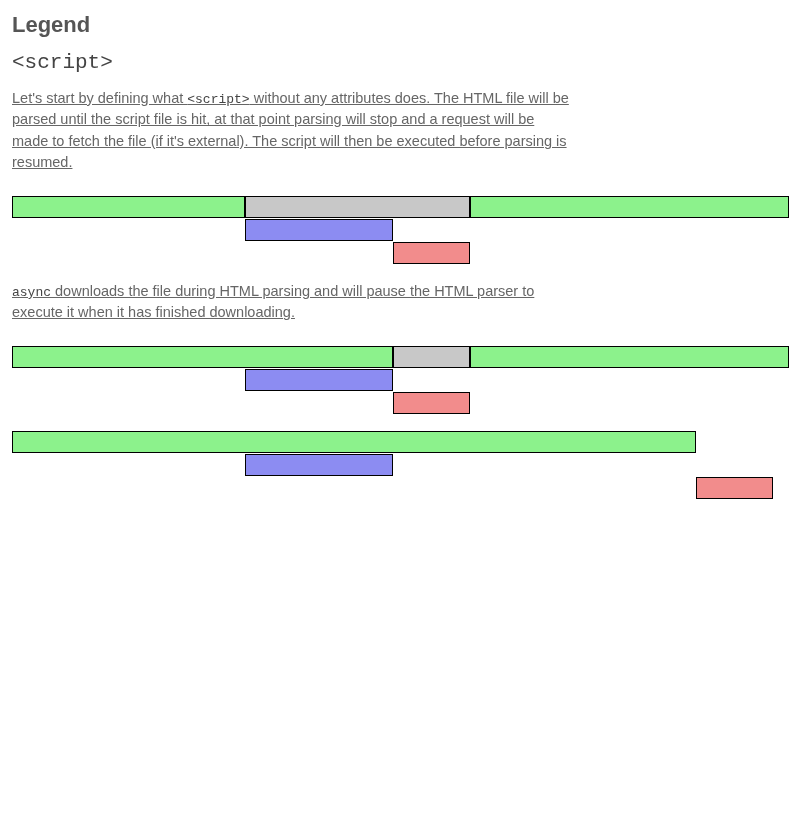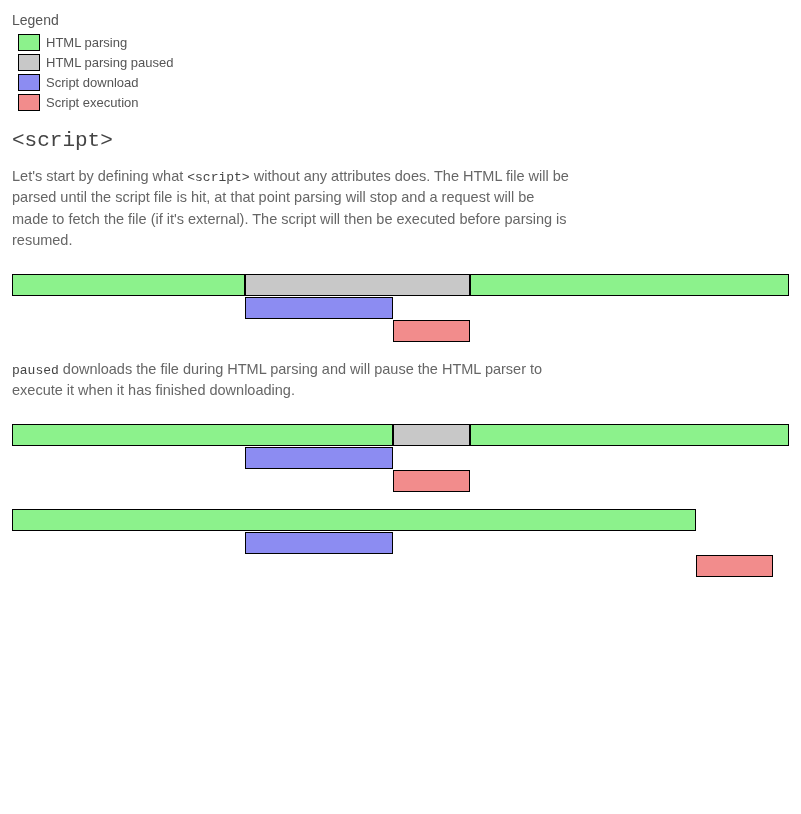--- a/index.html
+++ b/index.html
@@ -4,24 +4,24 @@
   <style>
     * { margin: 0; padding: 0; box-sizing: border-box; }
     body {
       font-family: -apple-system, BlinkMacSystemFont, "Segoe UI", Helvetica, Arial, sans-serif;
       color: #555;
       padding: 12px;
       width: 801px;
       background: #fff;
     }
     .legend-title {
-      font-size: 14px;
+      font-size: 22px;
       color: #555;
-      font-weight: 400;
-      margin-bottom: 6px;
+      font-weight: 700;
+      margin-bottom: 0;
     }
     .legend-items {
       margin-bottom: 18px;
     }
     .legend-row {
       display: flex;
       align-items: center;
       margin-bottom: 3px;
       font-size: 13px;
     }
@@ -46,20 +46,21 @@
       font-size: 21px;
       color: #444;
       margin-bottom: 14px;
     }
     .sect-desc {
       font-size: 14.5px;
       line-height: 1.48;
       color: #666;
       max-width: 560px;
       margin-bottom: 22px;
+      text-decoration: underline;
     }
     code.inline {
       font-family: "Menlo","Consolas","Courier New",monospace;
       font-size: 13px;
       color: #444;
     }
     .timeline {
       position: relative;
       height: 72px;
       margin-bottom: 8px;
@@ -71,54 +72,36 @@
     }
     .row0 { top: 0px; }
     .row1 { top: 23px; }
     .row2 { top: 46px; }
   </style>
 </head>
 <body>
 
 <div>
   <div class="legend-title">Legend</div>
-  <div class="legend-items" id="legend-items">
-      <div class="legend-row">
-        <span class="swatch c-green"></span>
-        <span>HTML parsing</span>
-      </div>
-      <div class="legend-row">
-        <span class="swatch c-gray"></span>
-        <span>HTML parsing paused</span>
-      </div>
-      <div class="legend-row">
-        <span class="swatch c-blue"></span>
-        <span>Script download</span>
-      </div>
-      <div class="legend-row">
-        <span class="swatch c-red"></span>
-        <span>Script execution</span>
-      </div>
-    </div>
 </div>
 
 <div id="sections">
     <section class="sect">
       <div class="sect-title">&lt;script&gt;</div>
       <p class="sect-desc">Let's start by defining what <code class="inline">&lt;script&gt;</code> without any attributes does. The HTML file will be parsed until the script file is hit, at that point parsing will stop and a request will be made to fetch the file (if it's external). The script will then be executed before parsing is resumed.</p>
       <div class="timeline">
         <div class="bar row0 c-green" style="left: 0%; width: 30%;"></div>
         <div class="bar row0 c-gray" style="left: 30%; width: 29%;"></div>
         <div class="bar row0 c-green" style="left: 59%; width: 41%;"></div>
         <div class="bar row1 c-blue" style="left: 30%; width: 19%;"></div>
         <div class="bar row2 c-red" style="left: 49%; width: 10%;"></div>
       </div>
     </section>
     <section class="sect">
-      <p class="sect-desc"><code class="inline">paused</code> downloads the file during HTML parsing and will pause the HTML parser to execute it when it has finished downloading.</p>
+      <p class="sect-desc"><code class="inline">async</code> downloads the file during HTML parsing and will pause the HTML parser to execute it when it has finished downloading.</p>
       <div class="timeline">
         <div class="bar row0 c-green" style="left: 0%; width: 49%;"></div>
         <div class="bar row0 c-gray" style="left: 49%; width: 10%;"></div>
         <div class="bar row0 c-green" style="left: 59%; width: 41%;"></div>
         <div class="bar row1 c-blue" style="left: 30%; width: 19%;"></div>
         <div class="bar row2 c-red" style="left: 49%; width: 10%;"></div>
       </div>
     </section>
     <section class="sect">
       <div class="timeline">

